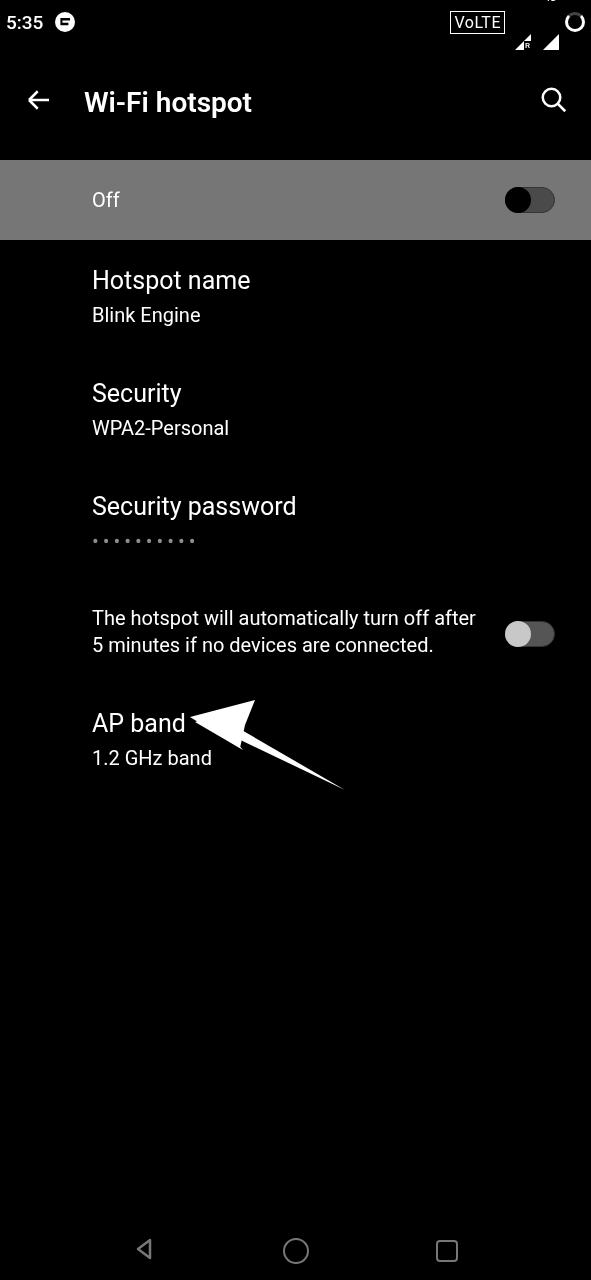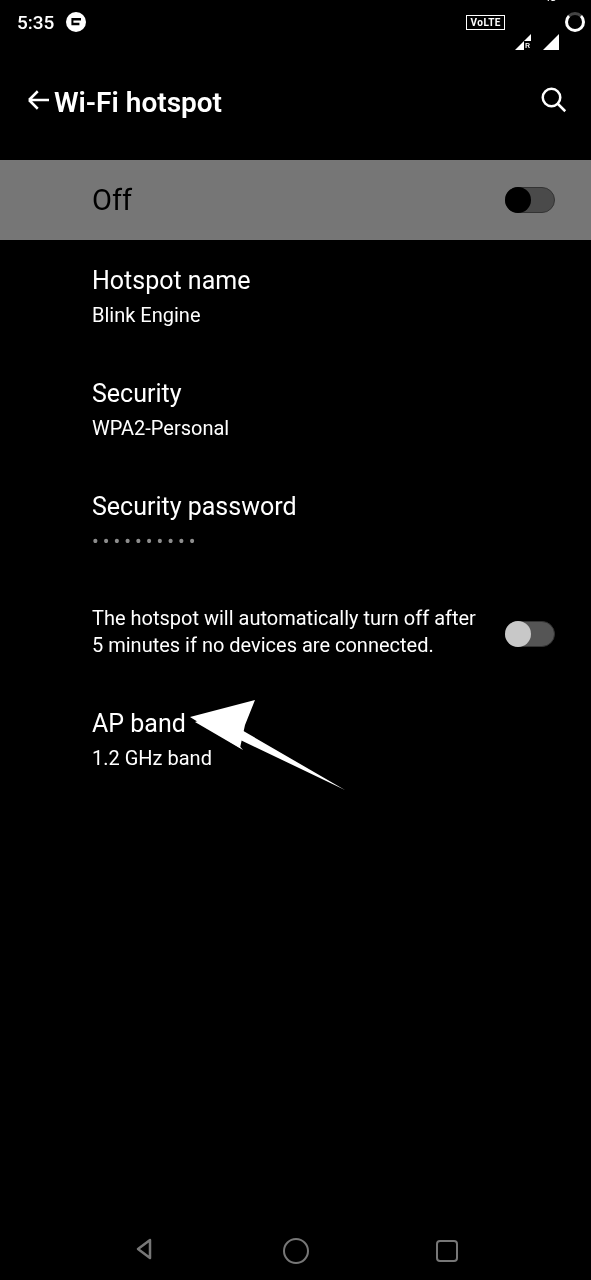--- a/index.html
+++ b/index.html
@@ -19,21 +19,20 @@
 
   
   .status-bar {
     height: 44px;
     display: flex;
     align-items: center;
     justify-content: space-between;
     padding: 0 6px;
     font-size: 19px;
     font-weight: 500;
-    margin-left: 11px;
   }
   .status-left {
     display: flex;
     align-items: center;
     gap: 12px;
   }
   .status-right {
     display: flex;
     align-items: center;
     gap: 6px;
@@ -48,22 +47,22 @@
     justify-content: center;
   }
   .notif-icon::after {
     content: "";
     width: 10px;
     height: 8px;
     background: #000;
     clip-path: polygon(0 0, 100% 0, 100% 30%, 20% 30%, 20% 60%, 80% 60%, 80% 90%, 0 90%);
   }
   .volte-badge {
-    font-size: 10px;
-    font-weight: 700;
+    font-size: 16px;
+    font-weight: 400;
     border: 1.5px solid #fff;
     padding: 1px 3px;
     letter-spacing: 0.5px;
   }
   .signal-icon {
     width: 0;
     height: 0;
     border-style: solid;
     border-width: 0 0 16px 16px;
     border-color: transparent transparent #ffffff transparent;
@@ -91,20 +90,21 @@
     border-top-color: #444;
     border-radius: 50%;
   }
 
   
   .header {
     height: 116px;
     display: flex;
     align-items: center;
     padding: 0 22px 0 24px;
+    gap: 30px;
   }
   .back-arrow svg {
     width: 30px;
     height: 30px;
   }
   .header-title {
     font-size: 28px;
     font-weight: 600;
     flex: 1;
   }
@@ -116,22 +116,22 @@
   
   .highlight-row {
     background: #767676;
     height: 80px;
     display: flex;
     align-items: center;
     justify-content: space-between;
     padding: 0 36px 0 92px;
   }
   .highlight-label {
-    font-size: 29px;
-    color: #000000;
+    font-size: 20px;
+    color: #ffffff;
     font-weight: 400;
   }
   .toggle {
     width: 50px;
     height: 26px;
     background: #4a4a4a;
     border-radius: 13px;
     position: relative;
     border: 1px solid #333;
   }

